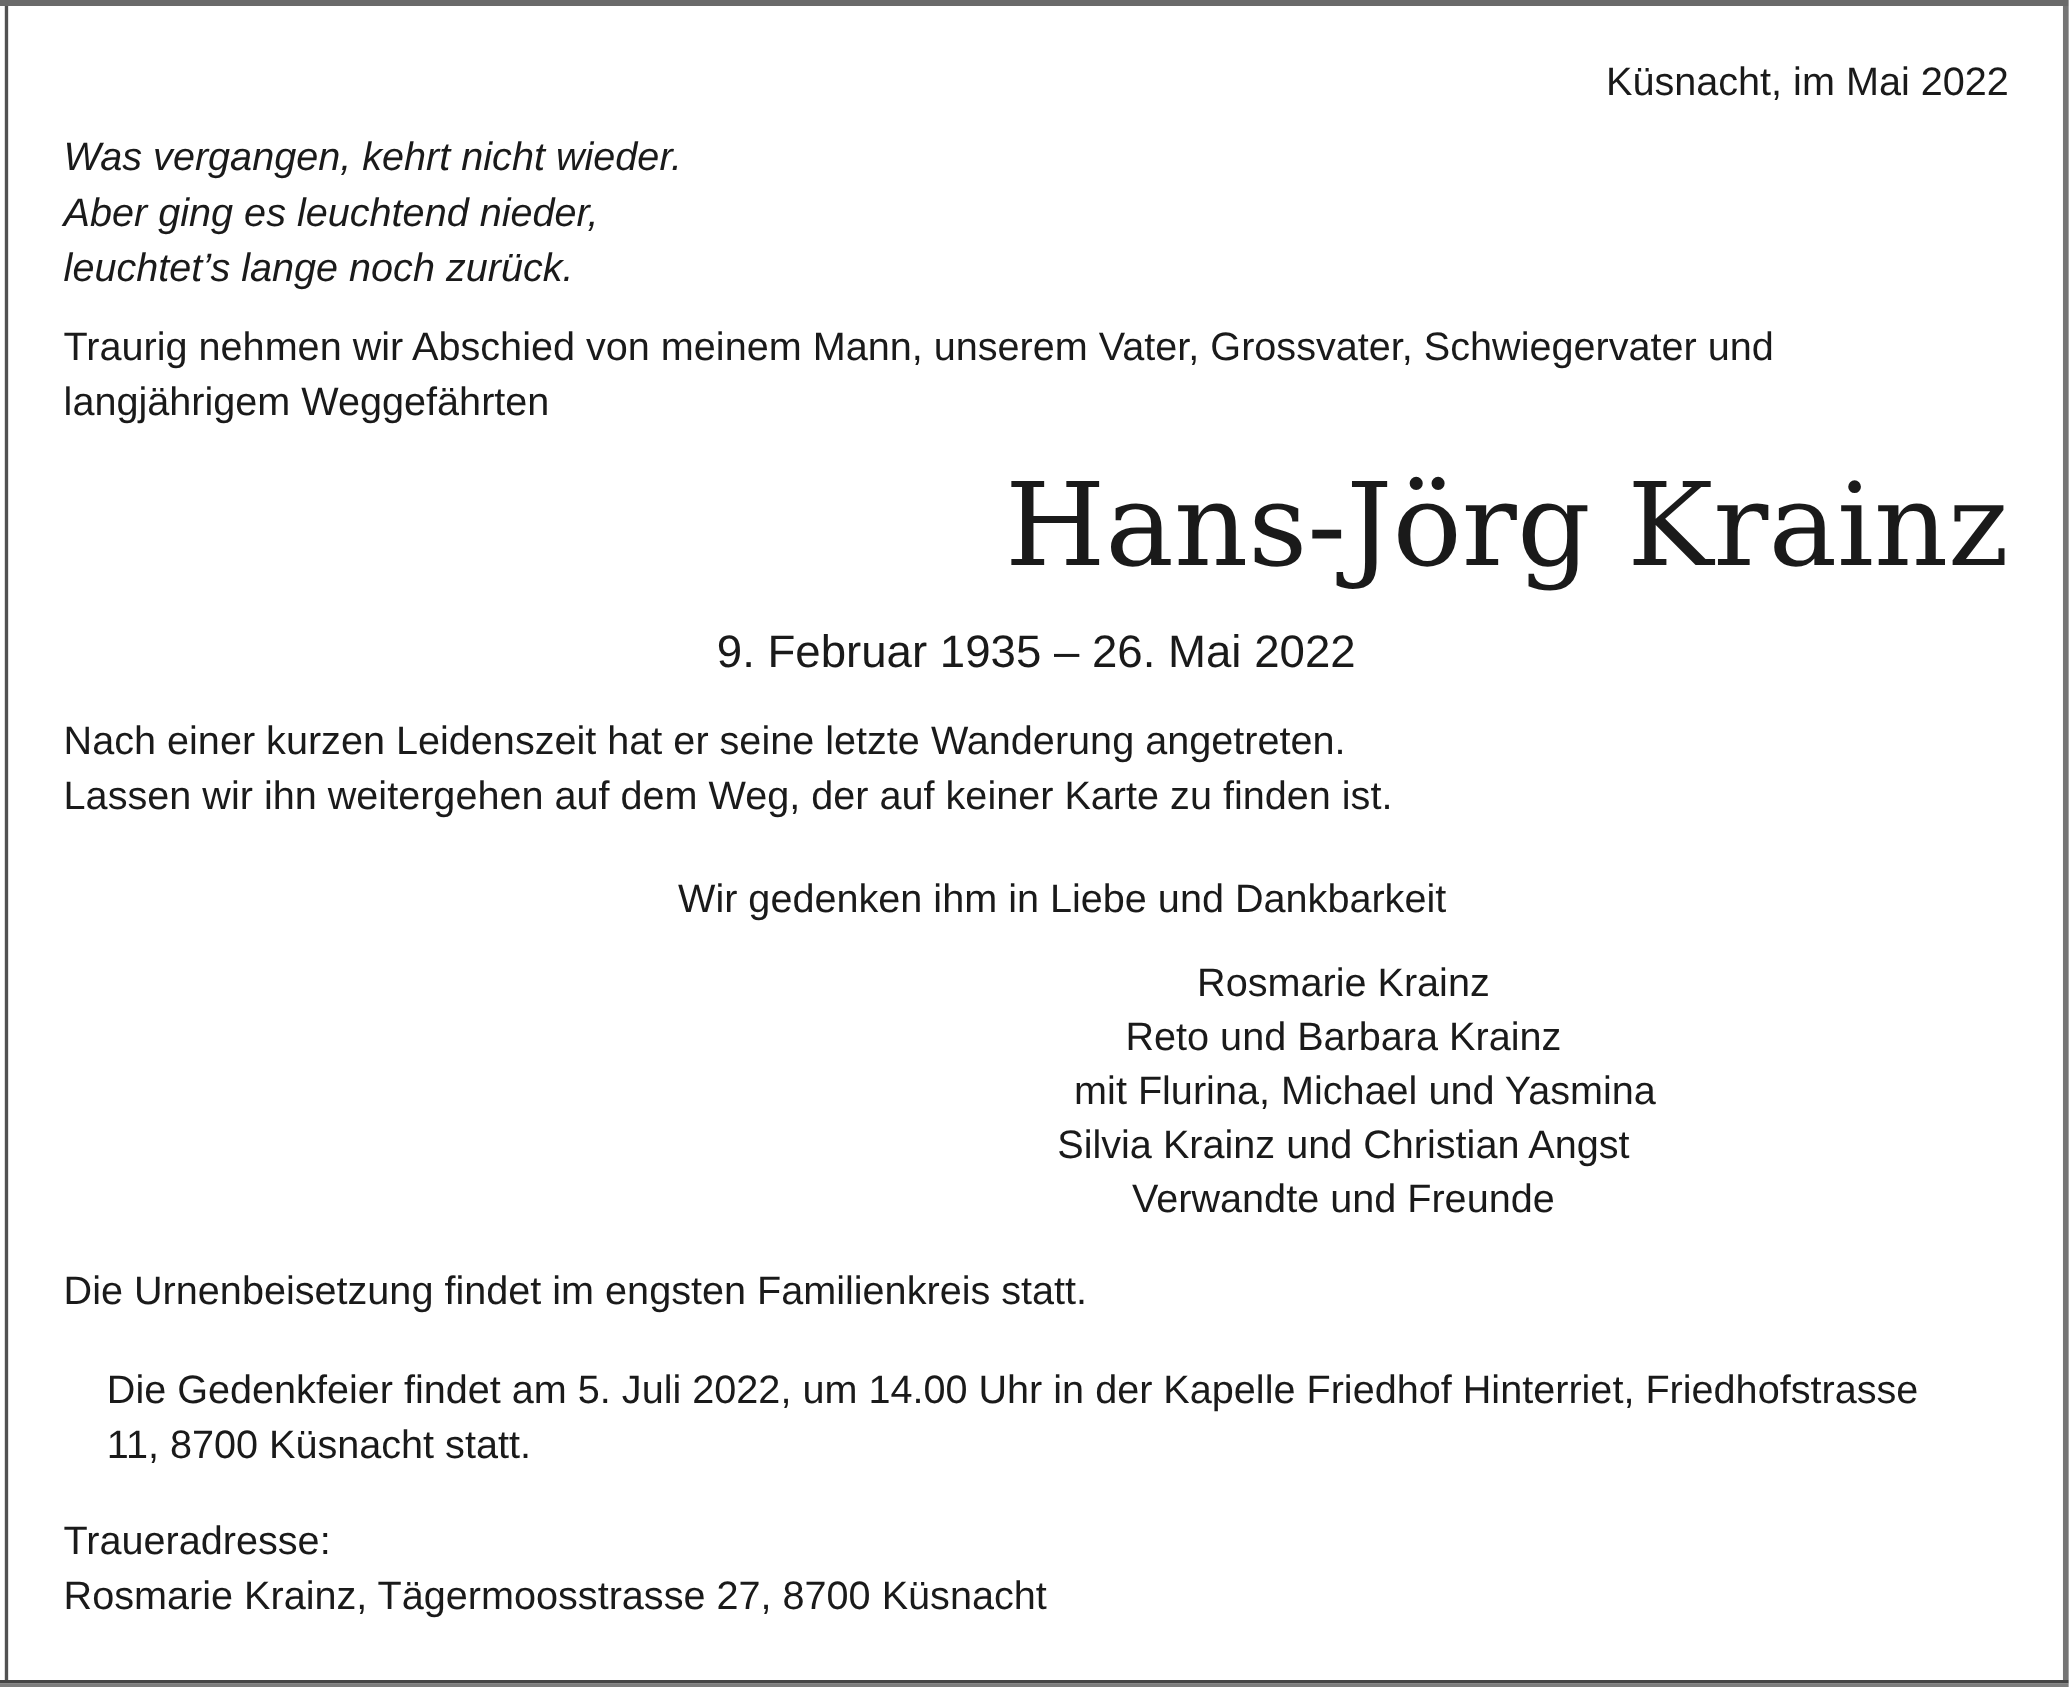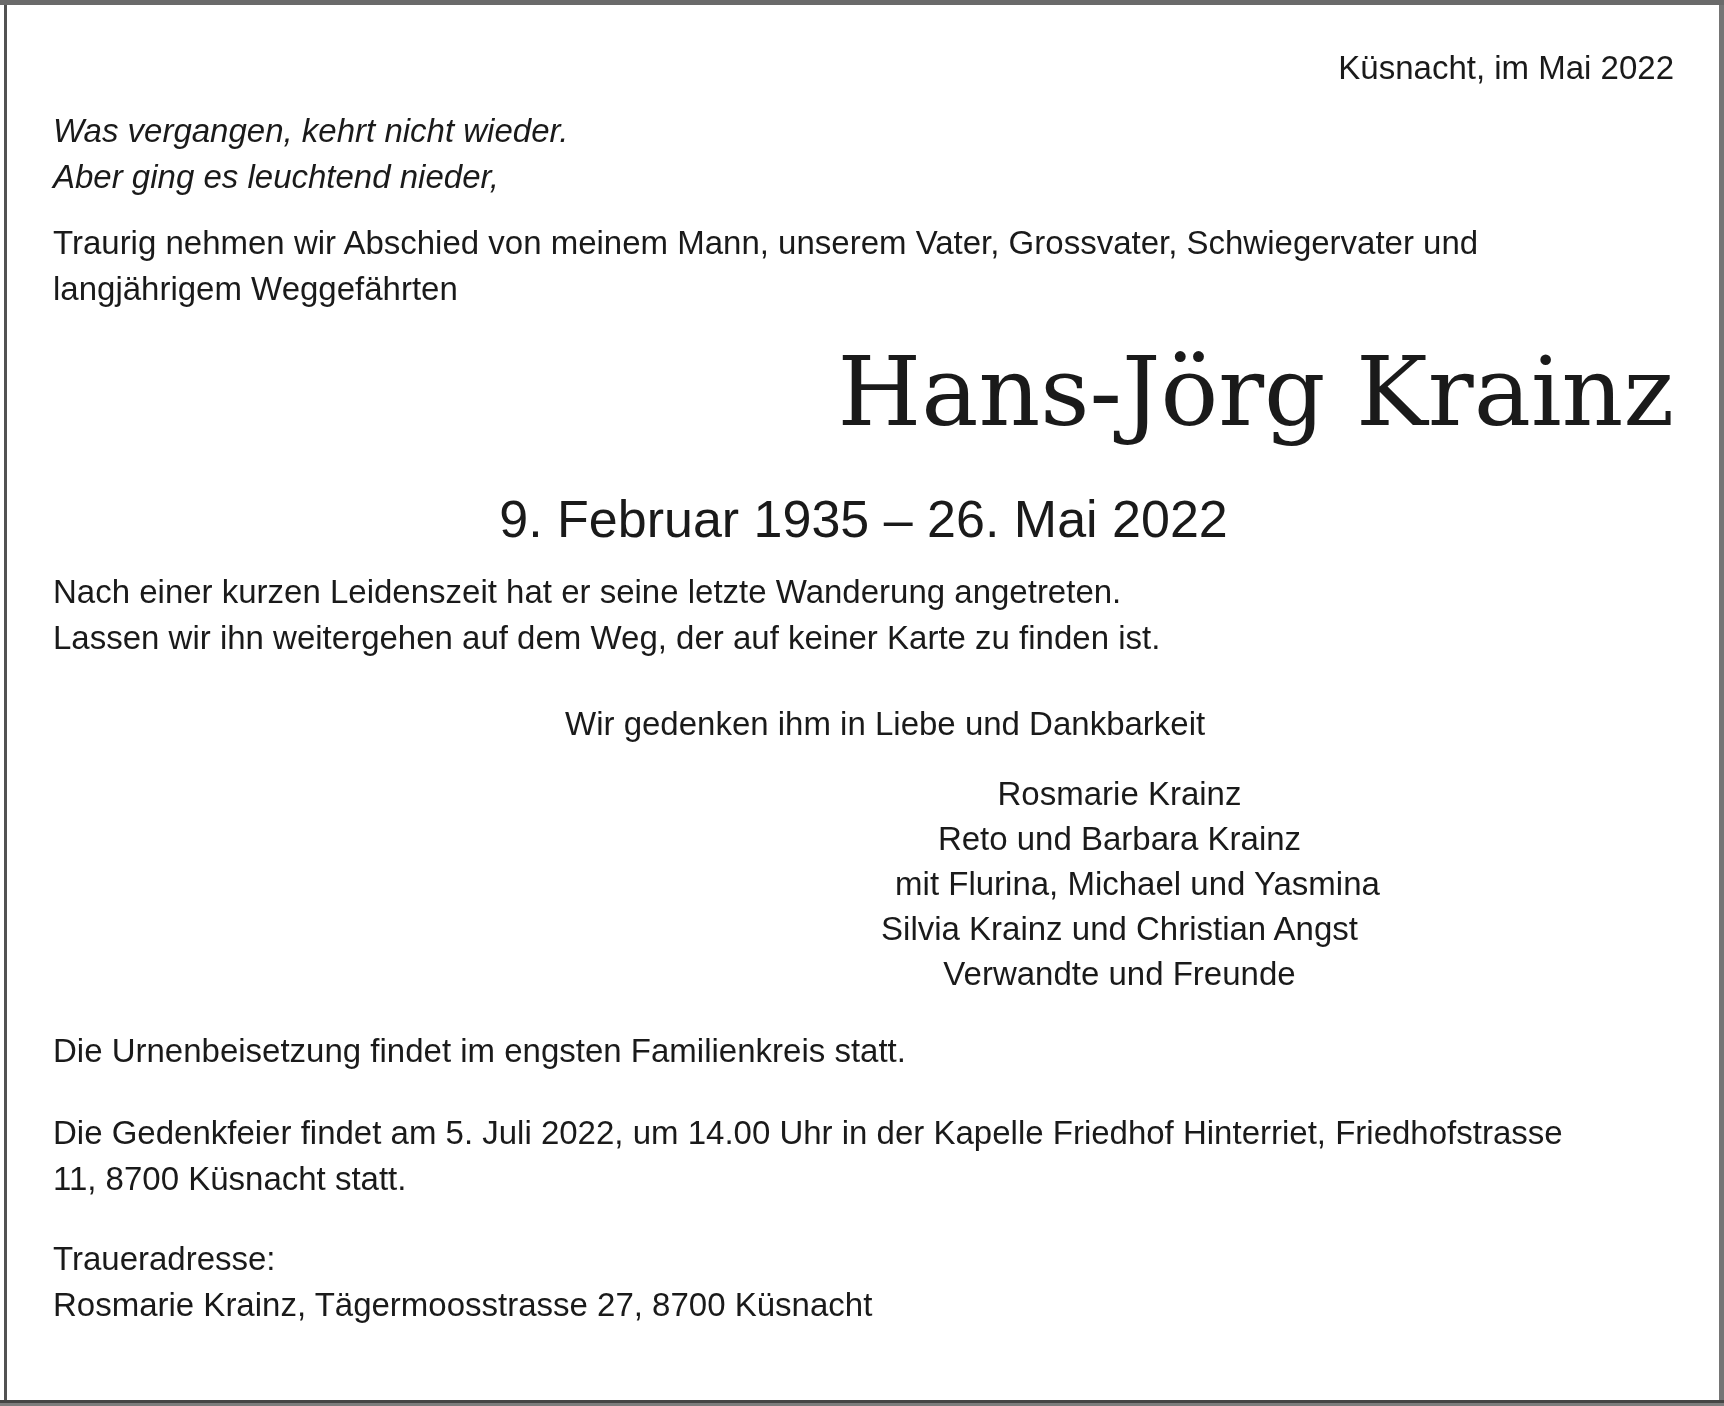--- a/index.html
+++ b/index.html
@@ -49,61 +49,62 @@
     margin-top: 0;
     height: 160px;
     line-height: 160px;
     text-align: right;
     font-family: "DejaVu Serif", "Liberation Serif", serif;
     font-size: 96px;
     white-space: nowrap;
   }
 
   .life-dates {
-    margin-top: 25px;
+    margin-top: 4px;
     text-align: center;
-    font-size: 52px;
+    font-size: 38px;
     line-height: 44px;
   }
 
   .farewell { margin-top: 28px; }
 
   .remembrance {
     margin-top: 40px;
     margin-left: 512px;
   }
 
   .mourners {
     margin-top: 24px;
     margin-left: 512px;
     line-height: 45px;
     text-align: center;
   }
   .mourners .indent { padding-left: 36px; }
 
   .burial-note   { margin-top: 32px; }
-  .memorial-note { margin-top: 36px; }
+  .memorial-note { margin-top: 36px; margin-left: 36px; }
   .address-block { margin-top: 34px; }
 </style>
 </head>
 <body>
 
 <div class="frame-top"></div>
 <div class="frame-left"></div>
 <div class="frame-right"></div>
 <div class="frame-bottom-line"></div>
 <div class="frame-bottom-edge"></div>
 
 <div class="content">
 
   <div class="dateline">Küsnacht, im Mai 2022</div>
 
   <div class="poem">
     <div>Was vergangen, kehrt nicht wieder.</div>
     <div>Aber ging es leuchtend nieder,</div>
+    <div>leuchtet’s lange noch zurück.</div>
   </div>
 
   <div class="intro">
     <div>Traurig nehmen wir Abschied von meinem Mann, unserem Vater, Grossvater, Schwiegervater und</div>
     <div>langjährigem Weggefährten</div>
   </div>
 
   <div class="deceased-name">Hans-Jörg Krainz</div>
 
   <div class="life-dates">9. Februar 1935 – 26. Mai 2022</div>

